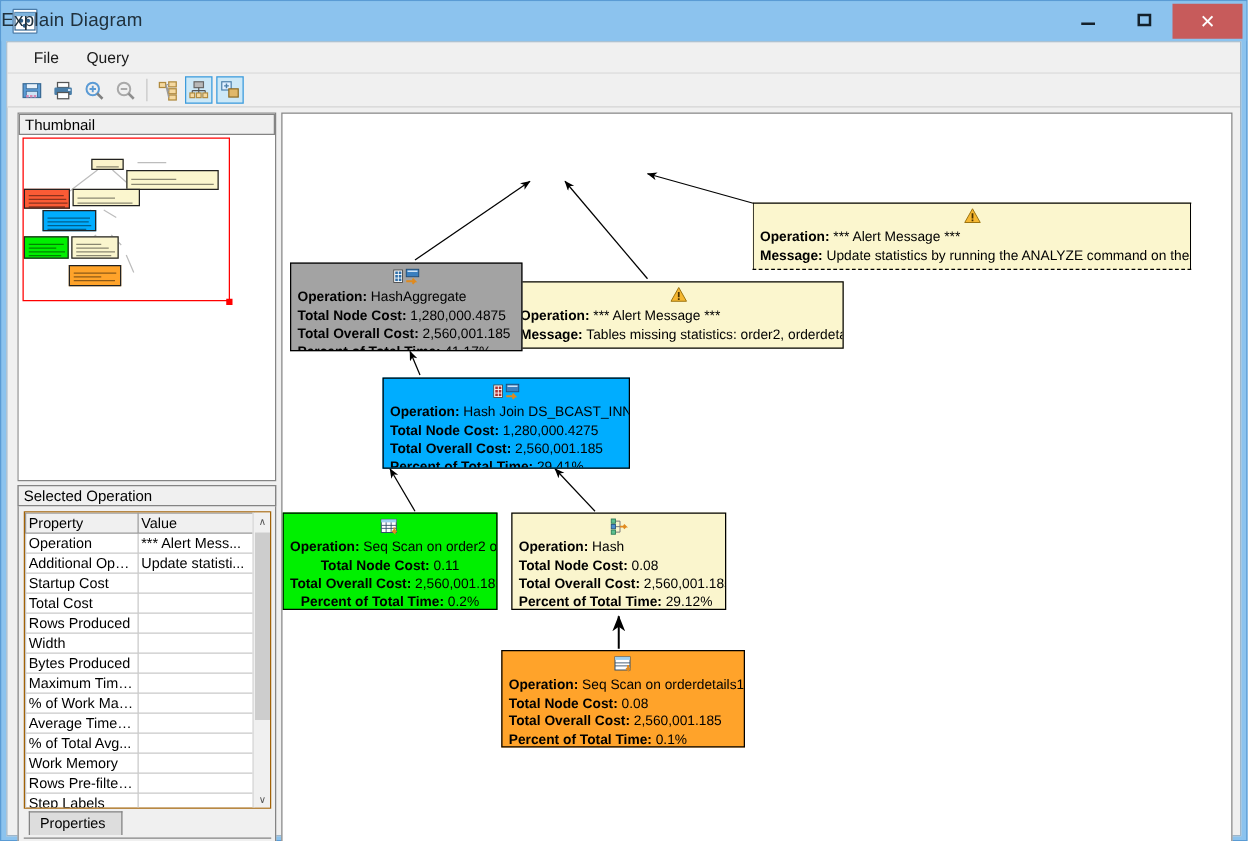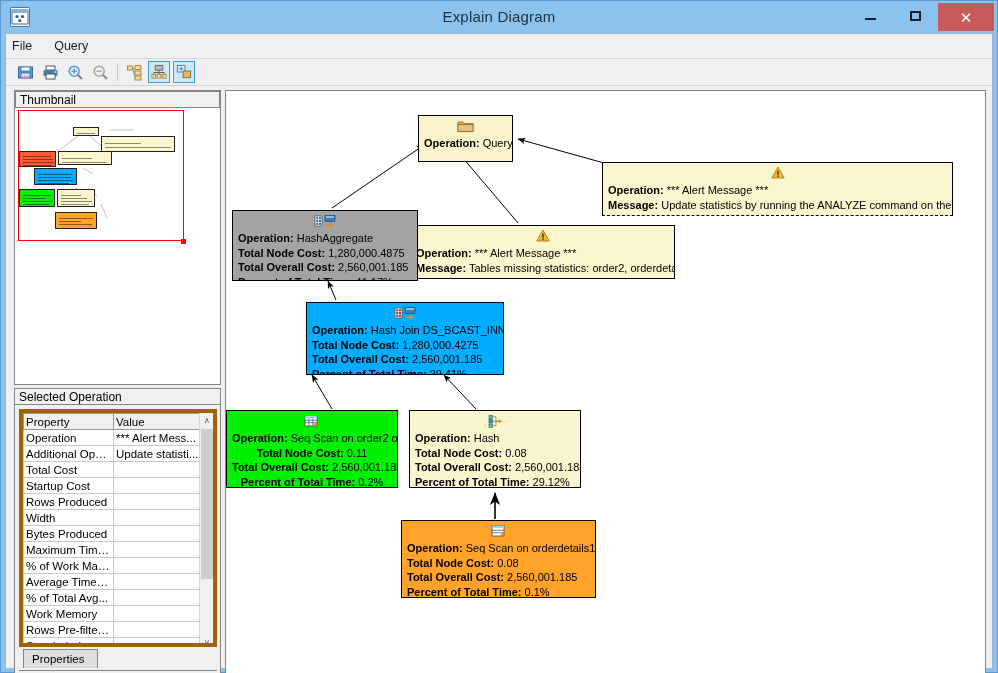--- a/index.html
+++ b/index.html
@@ -28,21 +28,20 @@
     position: absolute; left: 9px; top: 6px;
     width: 20px; height: 20px;
     background: #ffffff;
     border: 1px solid #4a7ba8;
     border-radius: 1px;
   }
   .titlebar-icon svg { display: block; }
   .titlebar-title {
     position: absolute; left: 0; top: 7px;
     width: 996px;
-    text-align: center;
     font-size: 15px;
     color: #20313d;
     letter-spacing: .2px;
   }
   .winbtns { position: absolute; right: 0; top: 0; height: 32px; display: flex; }
   .winbtn {
     width: 45px; height: 30px;
     display: flex; align-items: center; justify-content: center;
     color: #14212b;
     font-size: 13px;
@@ -58,21 +57,21 @@
     width: 988px; height: 636px;
     background: #F0F0F0;
     border: 1px solid #9fb6c9;
   }
   .menubar {
     position: absolute; left: 0; top: 0;
     width: 100%; height: 25px;
     background: #F0F0F0;
     border-bottom: 1px solid #d7d7d7;
     display: flex; align-items: center;
-    padding-left: 0;
+    padding-left: 15px;
   }
   .menuitem {
     font-size: 12.5px; color: #1a1a1a;
     padding: 3px 10px 3px 6px;
     margin-right: 6px;
   }
 
   
   .toolbar {
     position: absolute; left: 0; top: 25px;
@@ -131,21 +130,21 @@
 
   .selop-box {
     position: absolute; left: 0; top: 298px;
     width: 207px; height: 286px;
     border: 1px solid #848484;
     background: #F0F0F0;
   }
   .proptable-wrap {
     position: absolute; left: 4px; top: 20px;
     width: 198px; height: 238px;
-    border: 4px solid #a16207;
+    border: 1px solid #a16207;
     background: #ffffff;
     overflow: hidden;
   }
   table.proptable {
     border-collapse: collapse;
     width: 183px;
     font-size: 11.5px;
     color: #000;
     table-layout: fixed;
   }
@@ -399,25 +398,25 @@
             <tbody>
               <tr>
                   <td>Operation</td>
                   <td>*** Alert Mess...</td>
                 </tr>
               <tr>
                   <td>Additional Oper...</td>
                   <td>Update statisti...</td>
                 </tr>
               <tr>
+                  <td>Startup Cost</td>
+                  <td></td>
+                </tr>
+              <tr>
                   <td>Total Cost</td>
-                  <td></td>
-                </tr>
-              <tr>
-                  <td>Startup Cost</td>
                   <td></td>
                 </tr>
               <tr>
                   <td>Rows Produced</td>
                   <td></td>
                 </tr>
               <tr>
                   <td>Width</td>
                   <td></td>
                 </tr>
@@ -486,32 +485,20 @@
 
           <line x1="110" y1="209" x2="102" y2="190" stroke="#000" stroke-width="1" marker-end="url(#ah)"></line>
 
           <line x1="106" y1="318" x2="86" y2="284" stroke="#000" stroke-width="1" marker-end="url(#ah)"></line>
 
           <line x1="250" y1="318" x2="218" y2="284" stroke="#000" stroke-width="1" marker-end="url(#ah)"></line>
 
           <line x1="269" y1="428" x2="269" y2="402" stroke="#000" stroke-width="1.6" marker-end="url(#ah)"></line>
         </svg>
 
-        <div class="node n-query" style="left:192px;top:24px;width:95px;height:47px;">
-          <span class="nicon">
-            <svg width="17" height="14" viewBox="0 0 17 14">
-              <path d="M1 3 h5 l1.4 1.6 H16 v8 H1 z" fill="#D9B56A" stroke="#8a6a22" stroke-width=".8"></path>
-              <rect x="1" y="5.4" width="15" height="7.2" fill="#E2C27F" stroke="#8a6a22" stroke-width=".8"></rect>
-            </svg>
-          </span>
-          <div class="row">
-            <b>Operation:</b>
-            <span>Query</span>
-          </div>
-        </div>
 
         <div class="node n-alert" style="left:376px;top:71px;width:351px;height:54px;border-bottom:1px dashed #000;">
           <span class="nicon" style="display:block;text-align:center;">
             <svg width="14" height="13" viewBox="0 0 14 13">
               <path d="M7 1 L13.2 12 H0.8 z" fill="#F5B731" stroke="#9c7410" stroke-width=".8"></path>
               <rect x="6.3" y="4.6" width="1.4" height="4.2" fill="#4a3300"></rect>
               <rect x="6.3" y="9.6" width="1.4" height="1.4" fill="#4a3300"></rect>
             </svg>
           </span>
           <div class="row">

